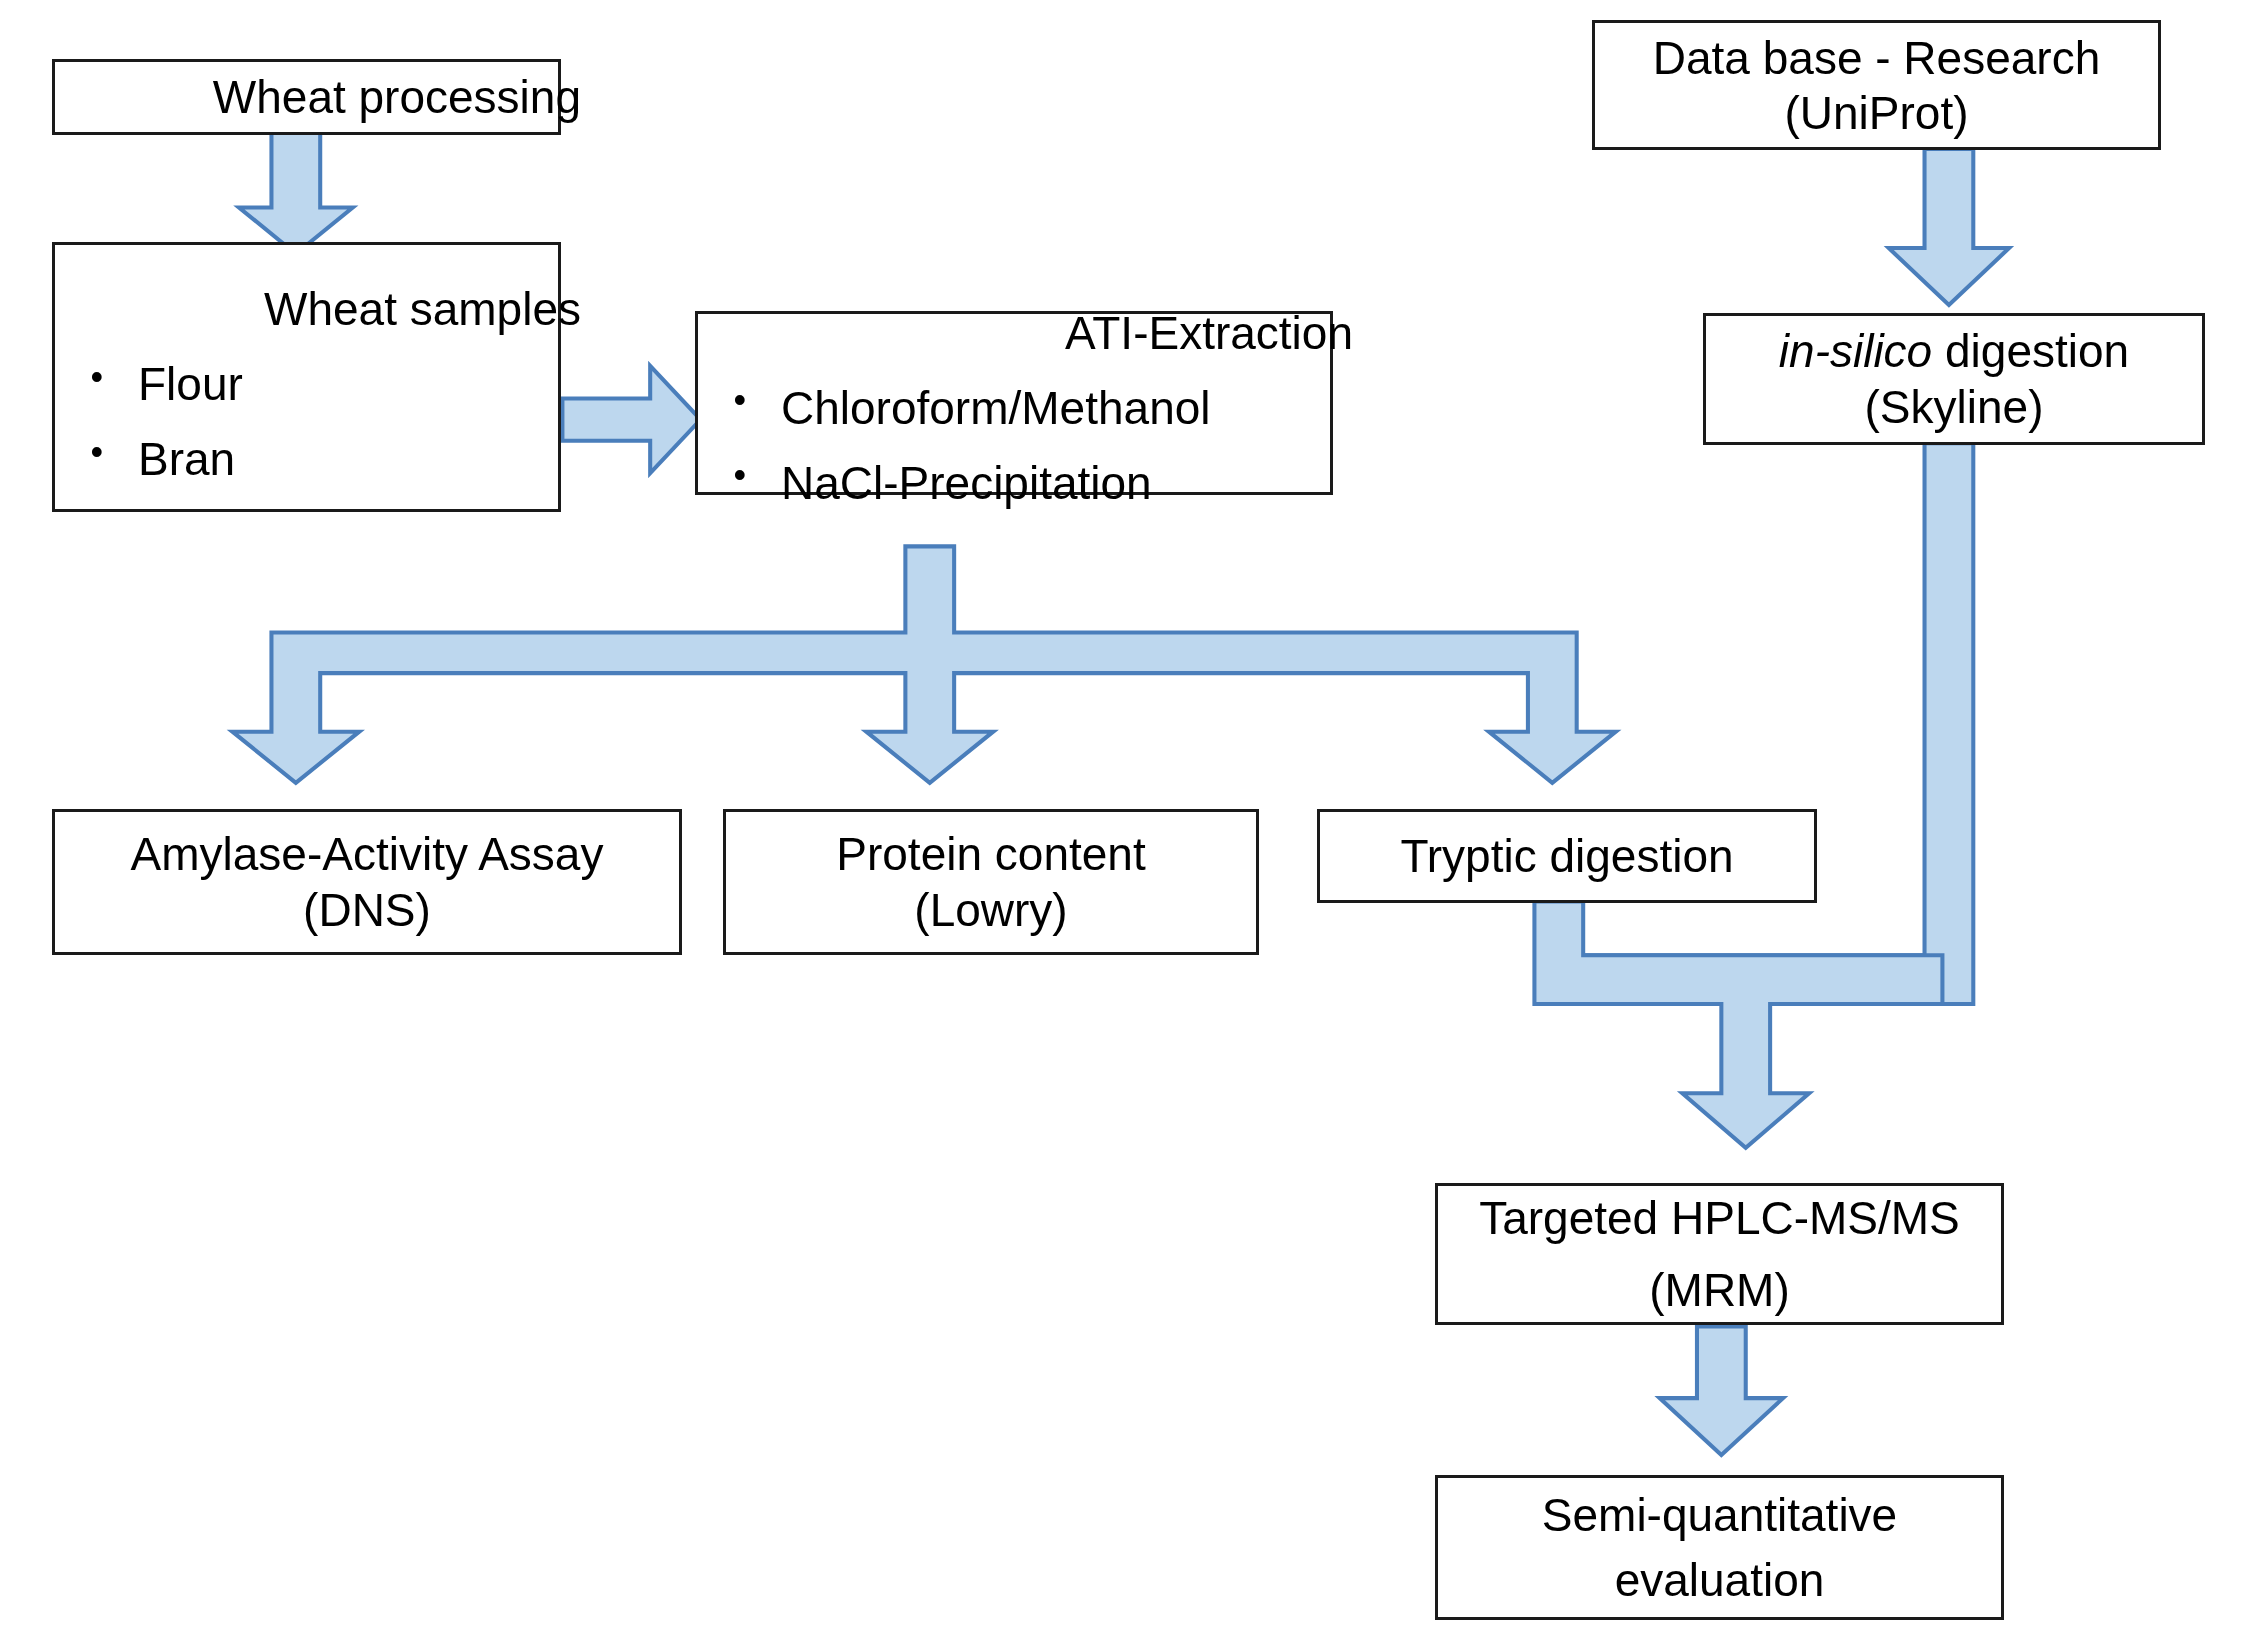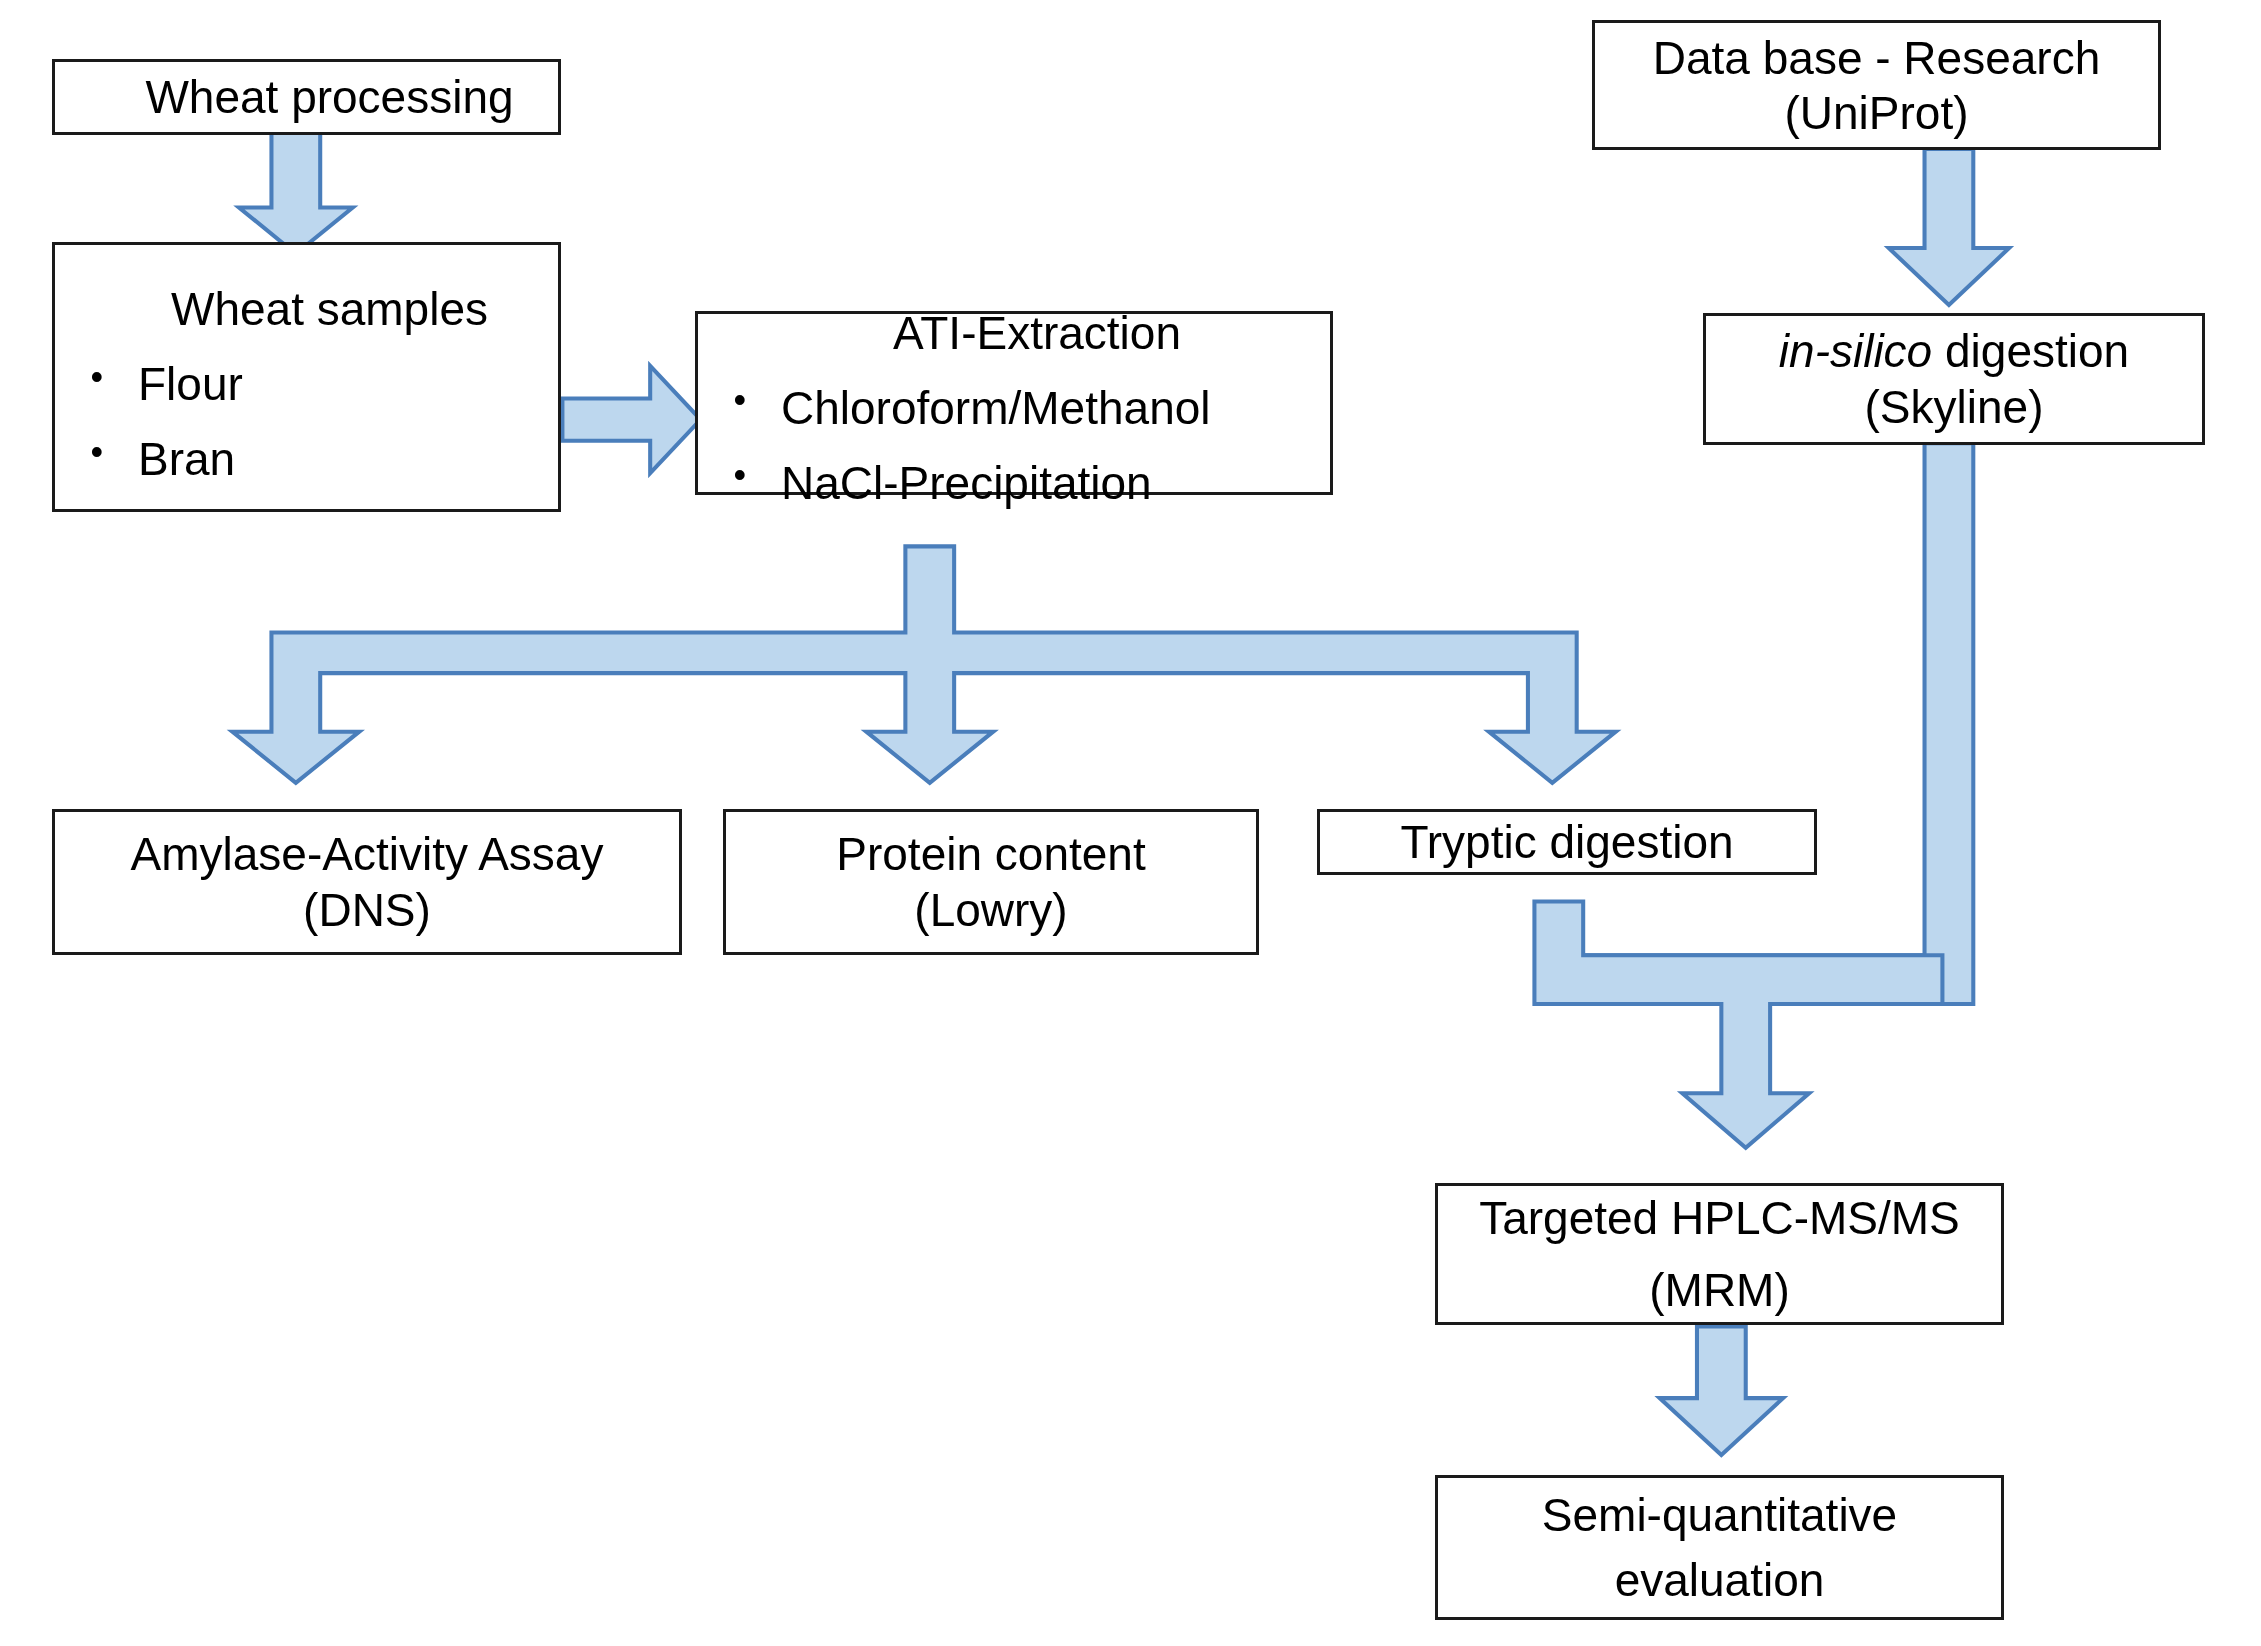--- a/index.html
+++ b/index.html
@@ -47,21 +47,21 @@
     display: block;
     width: 100%;
     color: #000000;
     font-size: 46px;
     line-height: 1.18;
     white-space: nowrap;
   }
   .node.center .line { text-align: center; }
   .node.left .title {
     padding-left: 23px;
-    text-align: center;
+    text-align: right;
   }
   .bullets {
     list-style: none;
     margin: 0;
     padding: 0 0 0 29px;
     width: 100%;
   }
   .bullets li {
     position: relative;
     font-size: 46px;
@@ -183,21 +183,21 @@
   <div class="node center" style="left:52px; top:809px; width:630px; height:146px;">
     <span class="line">Amylase-Activity Assay</span>
     <span class="line sub">(DNS)</span>
   </div>
 
   <div class="node center" style="left:723px; top:809px; width:536px; height:146px;">
     <span class="line">Protein content</span>
     <span class="line sub">(Lowry)</span>
   </div>
 
-  <div class="node center" style="left:1317px; top:809px; width:500px; height:66px;">
+  <div class="node center" style="left:1317px; top:809px; width:500px; height:94px;">
     <span class="line">Tryptic digestion</span>
   </div>
 
   <div class="node center" style="left:1435px; top:1183px; width:569px; height:142px;gap:17px;">
     <span class="line">Targeted HPLC-MS/MS</span>
     <span class="line sub">(MRM)</span>
   </div>
 
   <div class="node center" style="left:1435px; top:1475px; width:569px; height:145px;gap:10px;">
     <span class="line">Semi-quantitative</span>

